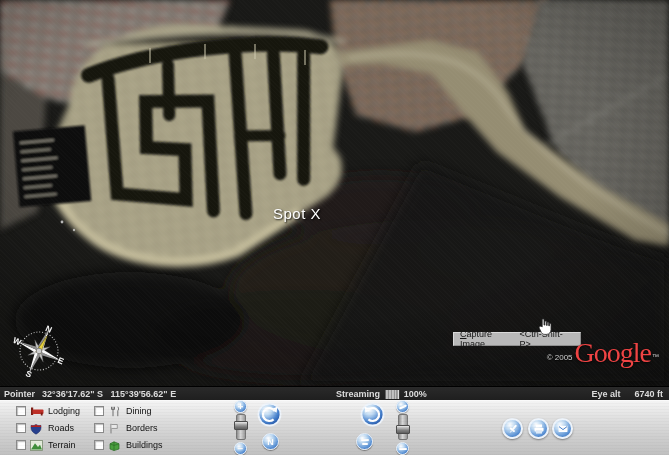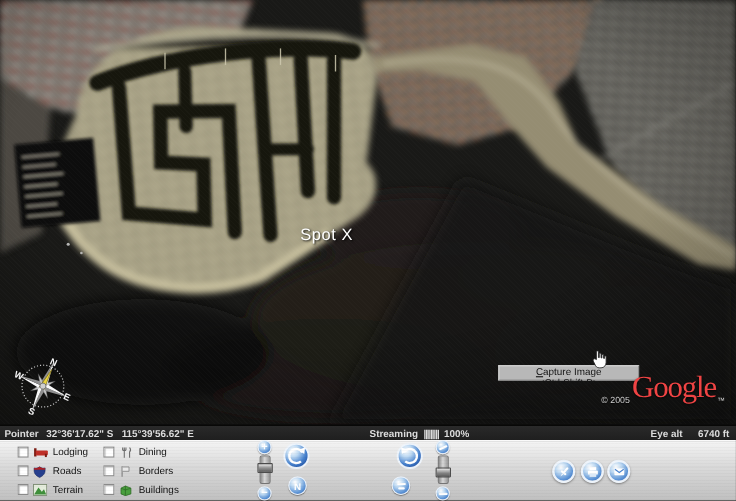--- a/index.html
+++ b/index.html
@@ -10,23 +10,23 @@
   .map{position:absolute;left:0;top:0;width:669px;height:386px;overflow:hidden;background:#191917;}
   .map-noise{position:absolute;inset:0;pointer-events:none;
     background:repeating-linear-gradient(45deg,rgba(255,255,255,.015) 0 1px,transparent 1px 3px);}
   .spot-label{position:absolute;left:273px;top:205px;color:#fff;font-weight:normal;font-size:15px;
     letter-spacing:.5px;text-shadow:1px 1px 2px rgba(0,0,0,.95);}
   .copyright{position:absolute;left:0;right:40px;top:348px;text-align:center;color:#bdbdbd;
     font-size:9px;line-height:11px;text-shadow:0 1px 1px #000;}
   .capture-bar{position:absolute;left:453px;top:332px;width:128px;height:14px;
     background:#b8b8b8;border:1px solid #8f8f8f;border-top-color:#d9d9d9;border-left-color:#d9d9d9;
     display:flex;align-items:center;justify-content:space-between;padding:0 6px;box-sizing:border-box;
-    font-size:9px;color:#151515;flex-direction:column;}
+    font-size:9px;color:#151515;}
   .capture-bar .cap-label::first-letter{text-decoration:underline;}
-  .google-block{position:absolute;right:10px;top:338px;display:flex;align-items:flex-end;}
+  .google-block{position:absolute;right:10px;top:338px;display:flex;align-items:center;}
   .g-copy{font-size:8px;color:#cfcfcf;margin-top:9px;margin-right:2px;text-shadow:0 1px 1px #000;}
   .g-logo{font-family:"Liberation Serif",serif;font-size:28px;line-height:30px;color:#ef4444;
     letter-spacing:-1px;text-shadow:0 1px 2px rgba(0,0,0,.8);}
   .g-tm{font-size:7px;color:#cfcfcf;margin-top:7px;margin-left:1px;}
   .compass{position:absolute;left:8px;top:320px;width:62px;height:62px;}
   .hand-cursor{position:absolute;left:537px;top:318px;width:15px;height:18px;}
 
   
   .status-bar{position:absolute;left:0;top:386px;width:669px;height:25px;
     background:linear-gradient(#2a2a2a,#161616);border-top:1px solid #000;box-sizing:border-box;

